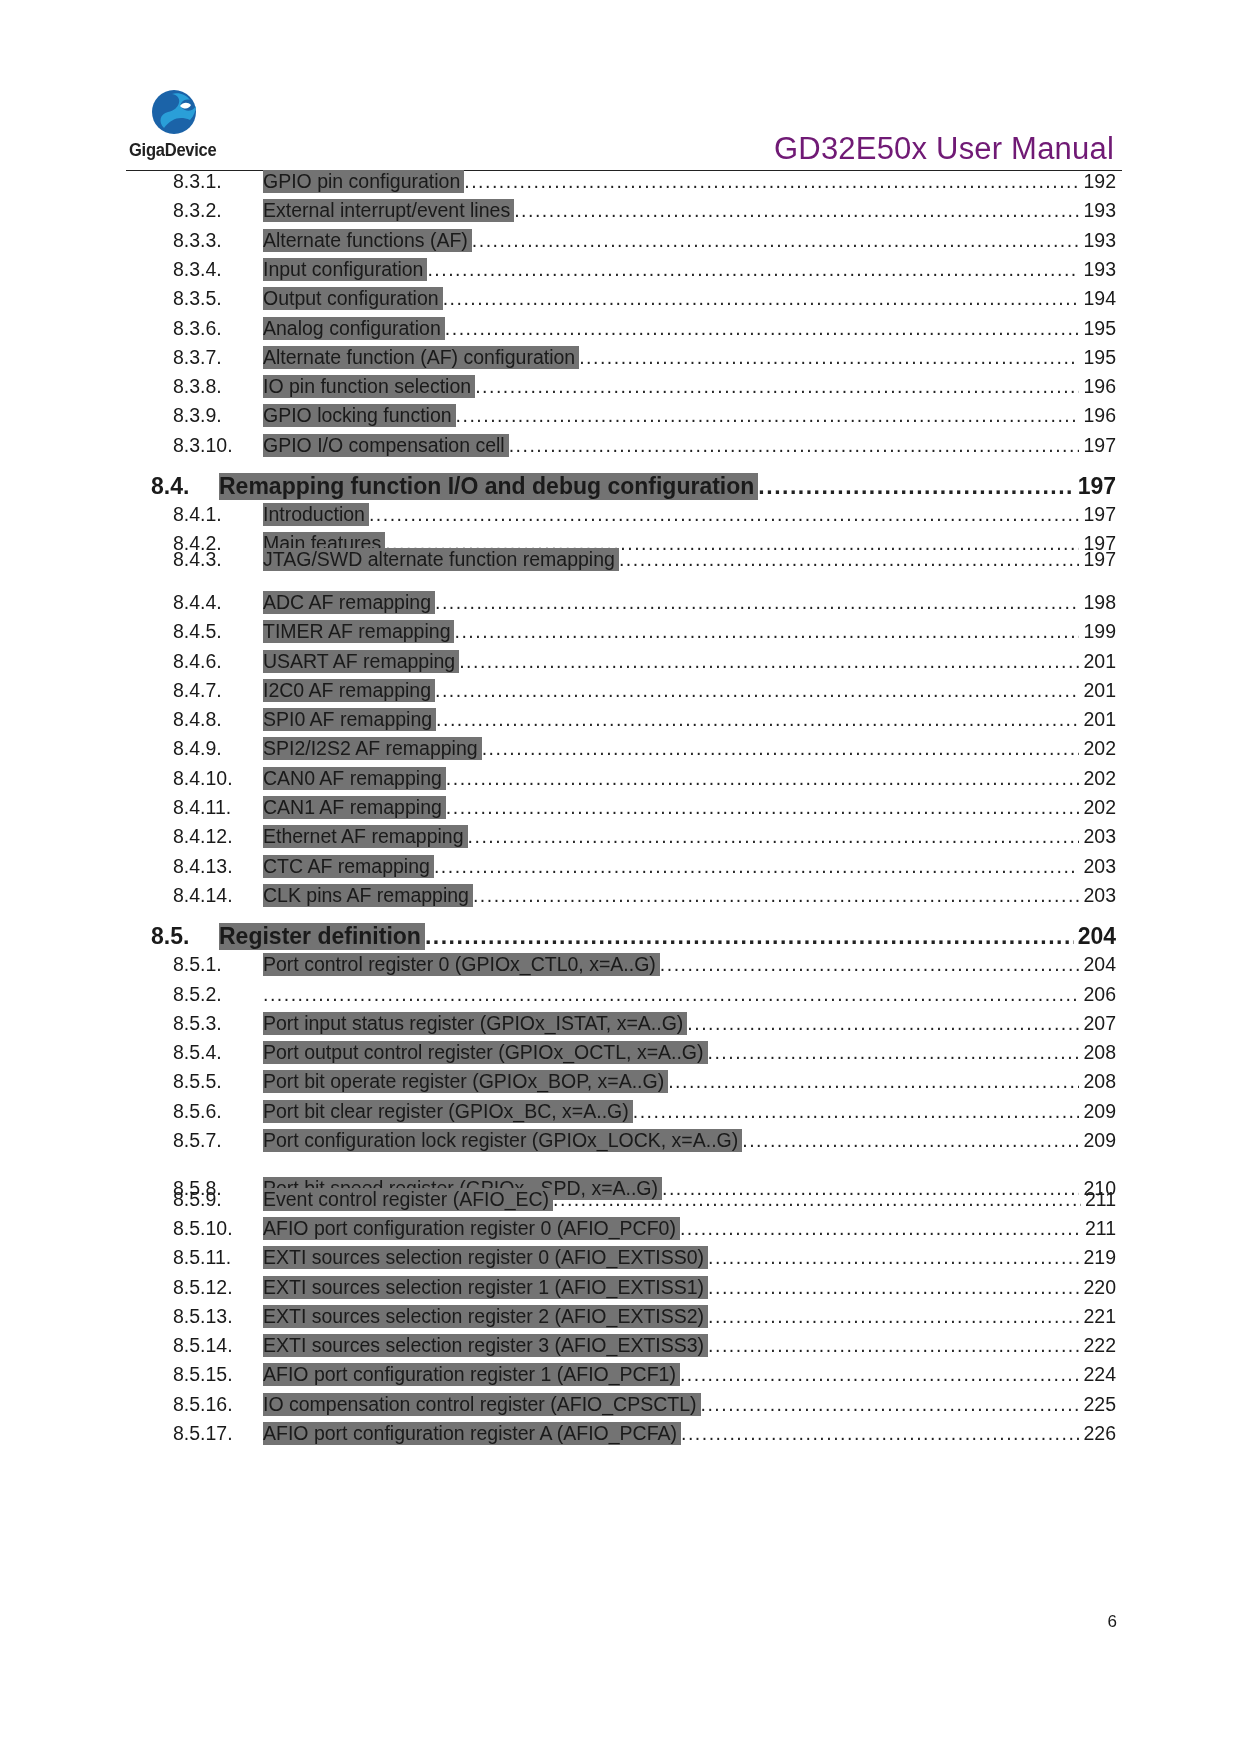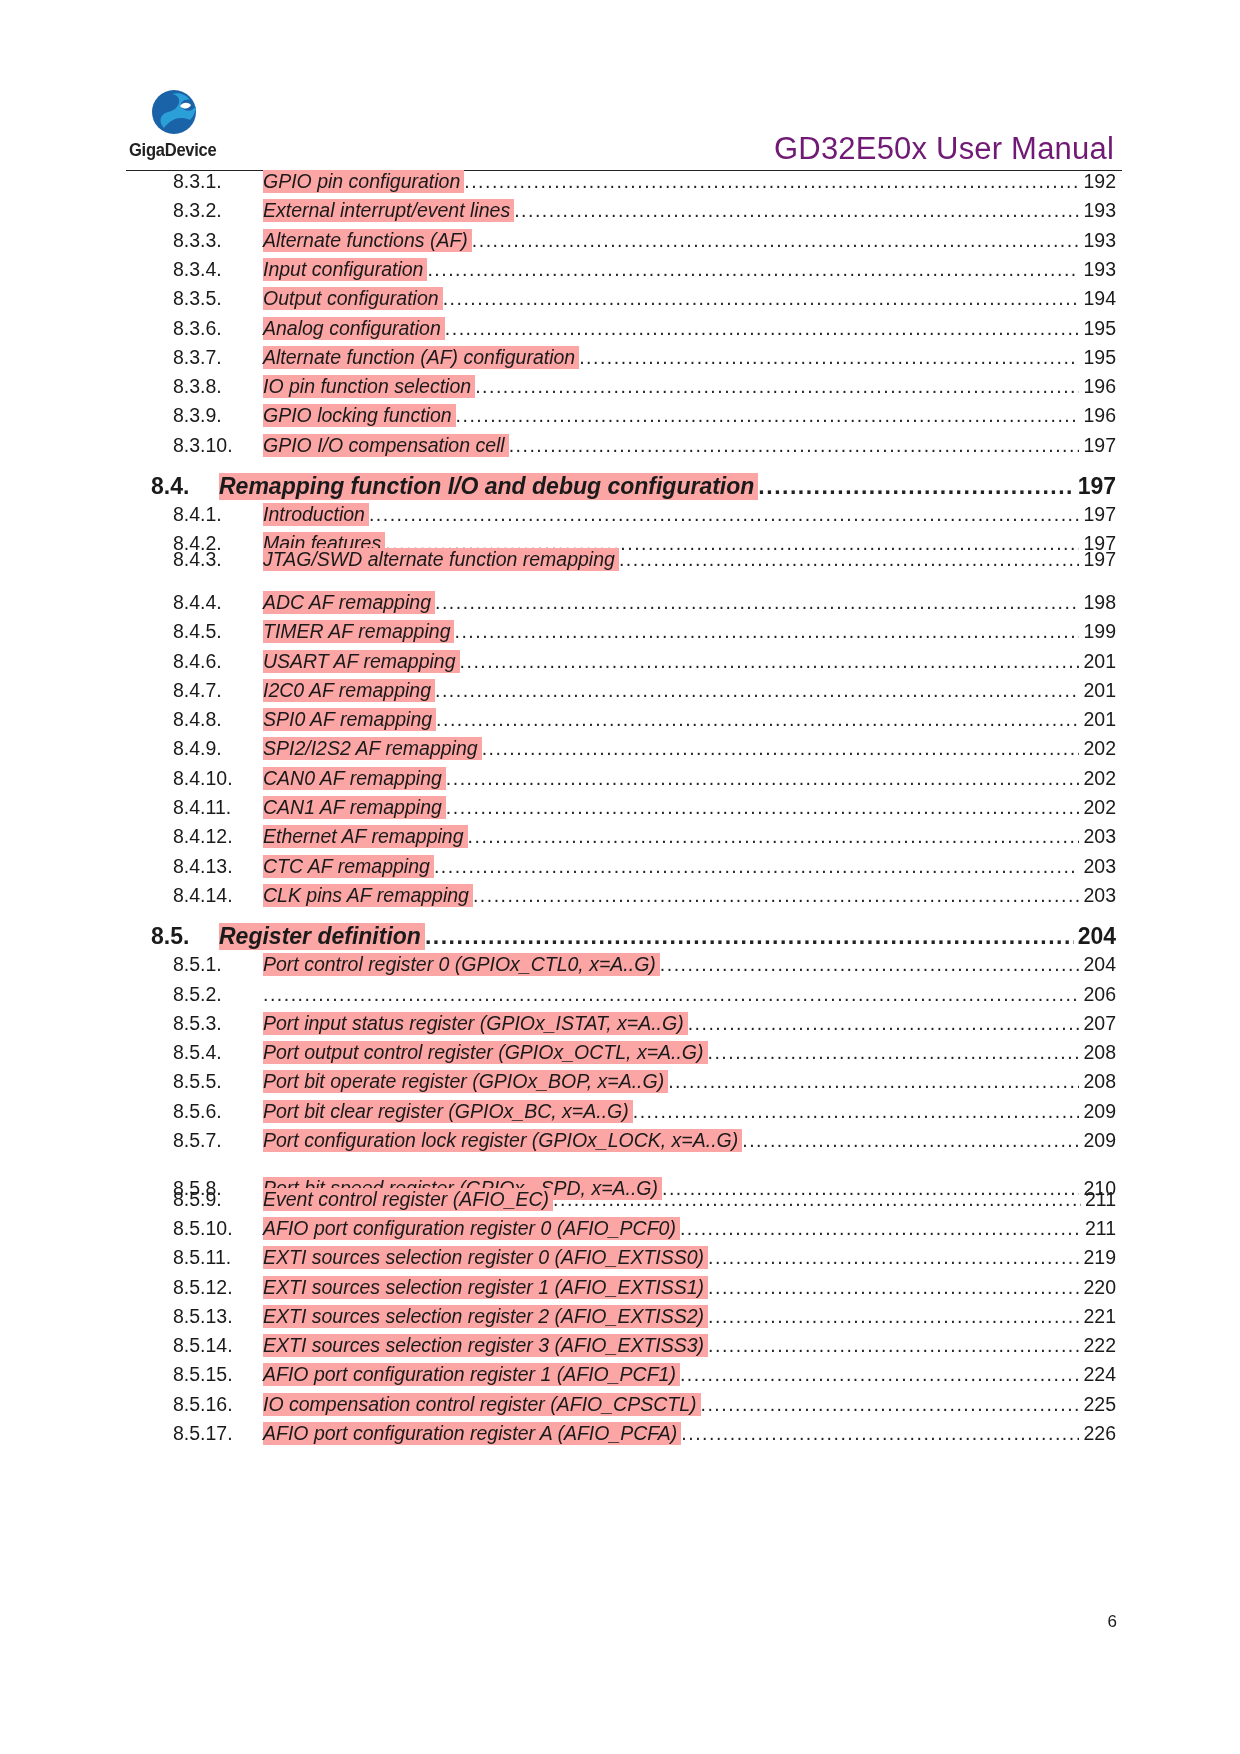--- a/index.html
+++ b/index.html
@@ -6,21 +6,21 @@
   body { width: 1240px; height: 1754px; position: relative; font-family: "Liberation Sans", sans-serif; color: #1a1a1a; overflow: hidden; }
   .header { position: absolute; left: 126px; top: 86px; width: 996px; height: 84px; border-bottom: 1.3px solid #222; }
   .logo { position: absolute; left: 0; top: 0; width: 110px; height: 76px; }
   .logo svg { position: absolute; left: 24px; top: 2px; }
   .logo-text { position: absolute; left: 3px; top: 54px; font-size: 18px; font-weight: bold; letter-spacing: -0.3px; color: #222; transform: scaleX(0.92); transform-origin: left; }
   .doc-title { position: absolute; right: 8px; top: 45px; font-size: 31px; color: #701a75; letter-spacing: 0.2px; }
   .toc { position: absolute; left: 126px; top: 170px; width: 996px; }
   .row { position: absolute; left: 0; width: 990px; height: 30px; display: flex; align-items: baseline; font-size: 19.5px; white-space: nowrap; overflow: hidden; }
   .row .num { position: absolute; left: 47px; }
   .row .title { position: absolute; left: 137px; display: flex; width: 853px; }
-  .row .title .t { flex: none; padding-right: 4px; background: #fca5a5; font-style: italic; }
+  .row .title .t { flex: none; padding-right: 4px; background: #737373; }
   .row .title .dots { flex: 1; overflow: hidden; letter-spacing: 1.5px; color: #222; }
   .row .title .pg { flex: none; padding-left: 4px; }
   .row.sec { font-weight: bold; font-size: 23px; }
   .row.sec .num { left: 25px; }
   .row.sec .title { left: 93px; width: 897px; }
   .page-number { position: absolute; right: 123px; top: 1612px; font-size: 17px; color: #1a1a1a; }
 </style>
 </head>
 <body>
 

